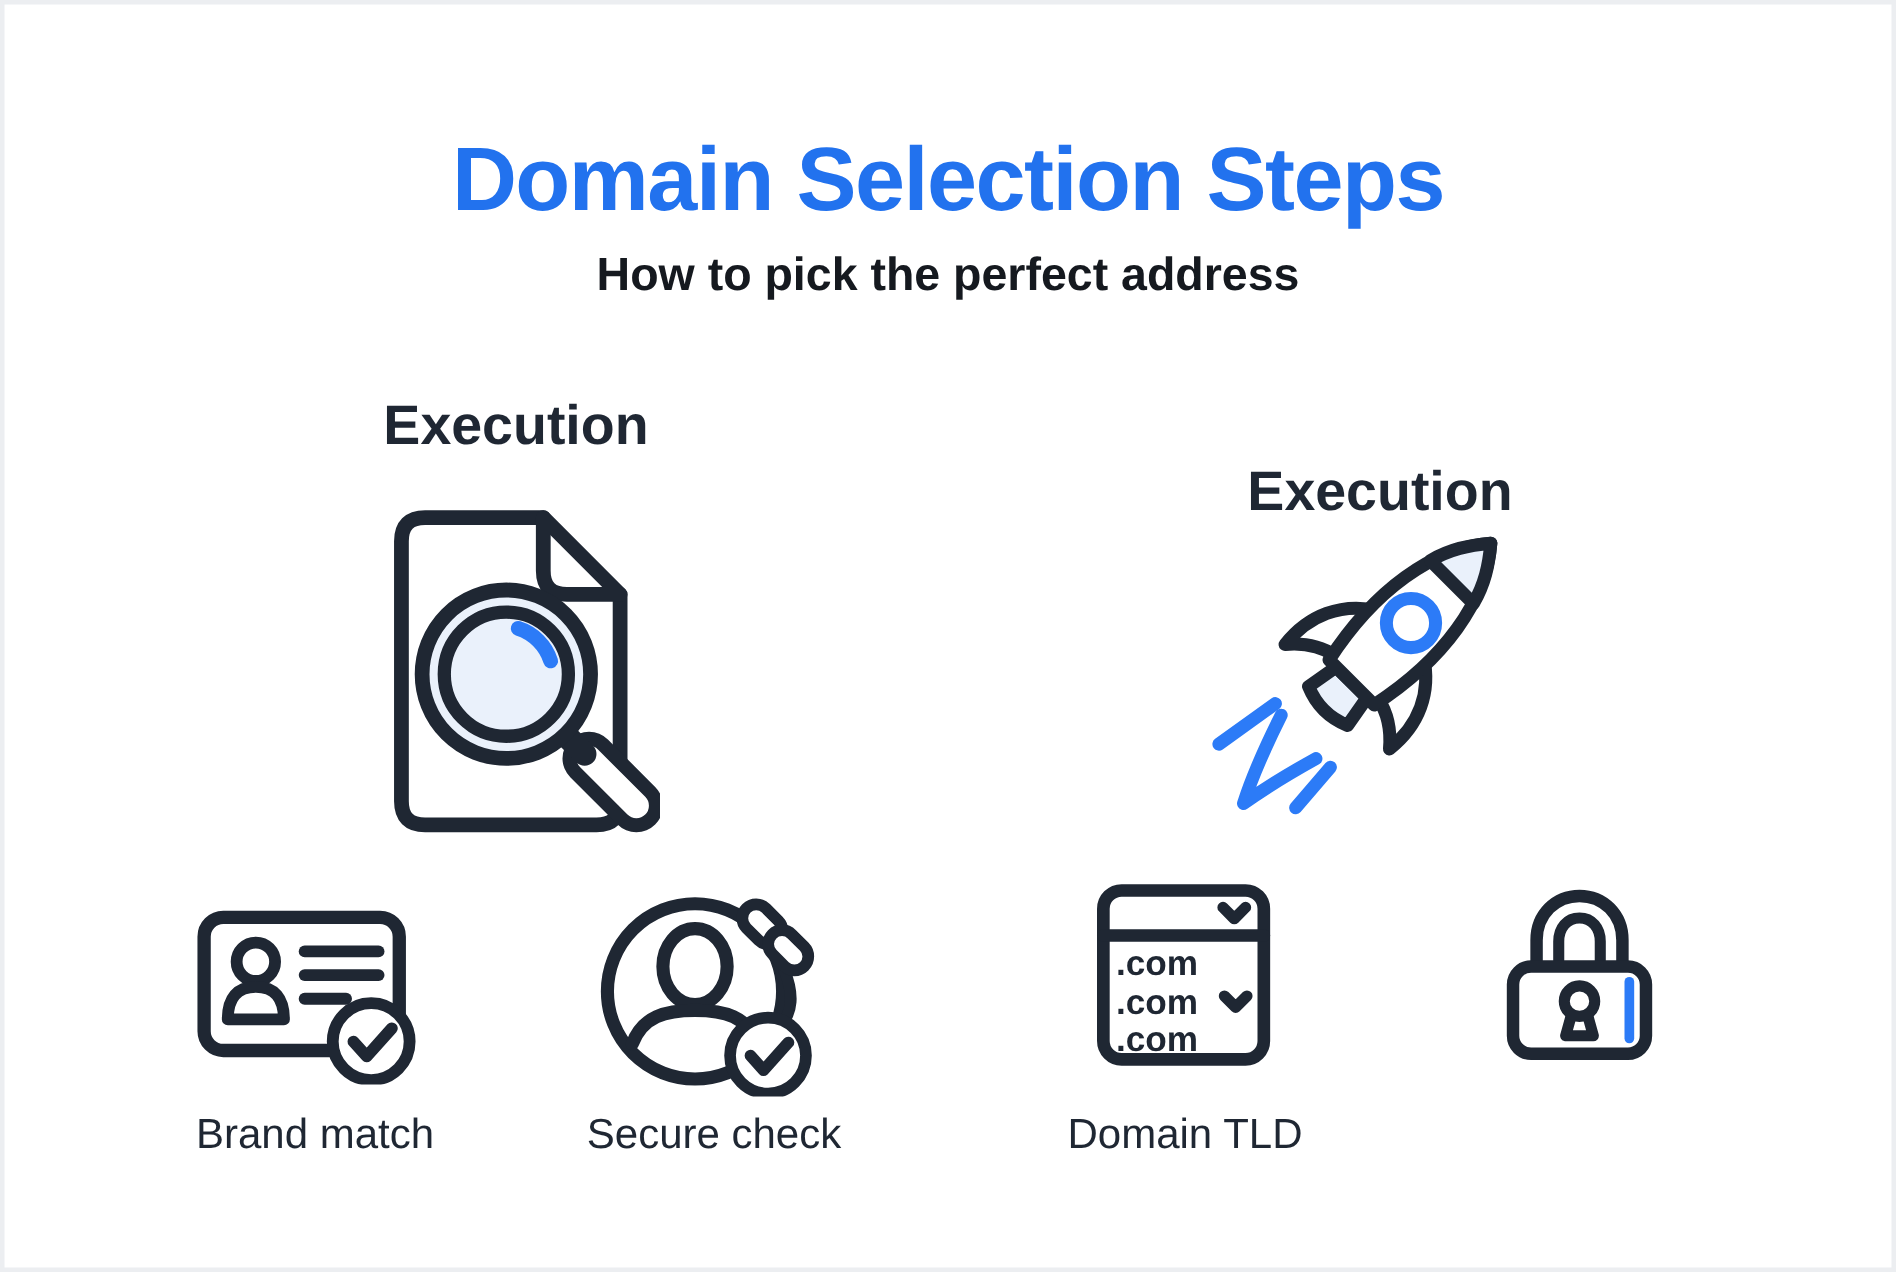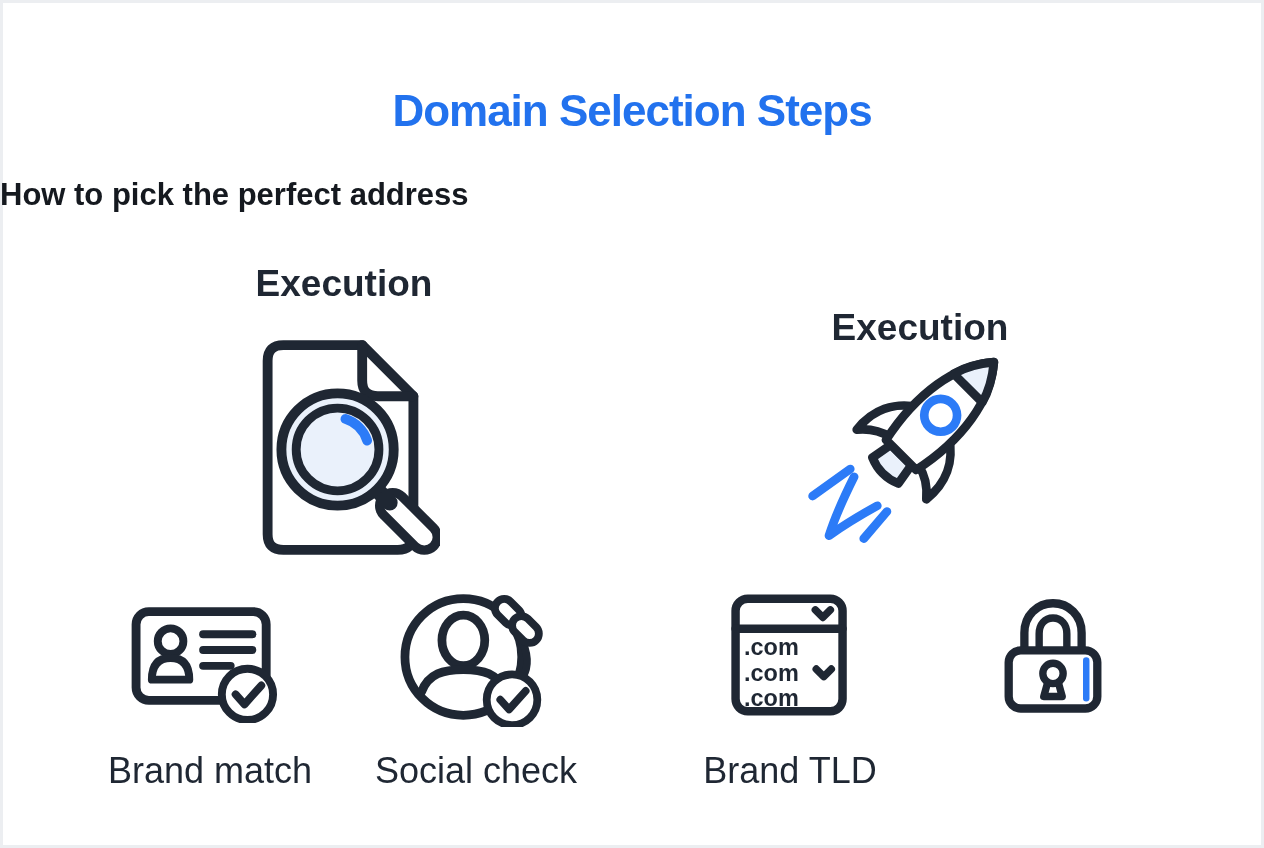--- a/index.html
+++ b/index.html
@@ -17,51 +17,51 @@
     width:1264px;height:848px;
     background:var(--background);
     box-shadow:inset 0 0 0 3px #eceef1;
     font-family:"Liberation Sans","DejaVu Sans",sans-serif;
     overflow:hidden;
     color:var(--ink);
   }
   .title{
     position:absolute;top:88px;left:0;right:0;
     text-align:center;
-    font-size:44px;line-height:1.05;font-weight:800;
+    font-size:60px;line-height:1.05;font-weight:800;
     letter-spacing:-1px;
     color:var(--title_blue);
   }
   .subtitle{
-    position:absolute;top:177px;left:0;right:0;
-    text-align:left;
+    position:absolute;top:165px;left:0;right:0;
+    text-align:center;
     font-size:31px;font-weight:700;
     color:var(--subtitle_ink);
   }
   .col-heading{
     position:absolute;top:263px;width:390px;
     text-align:center;
     font-size:37px;font-weight:700;
     color:var(--ink);
   }
   .col-heading.research{left:149px;}
   .col-heading.execution{left:725px;margin-top:44px;}
   .big-icon{position:absolute;}
   .big-icon.doc{left:243px;top:334px;}
   .big-icon.rocket{left:802px;top:330px;}
   .item{
     position:absolute;top:585px;width:260px;
     display:flex;flex-direction:column;align-items:center;
   }
   .item .iconbox{
-    height:138px;display:flex;align-items:center;justify-content:center;
+    height:138px;display:flex;align-items:flex-start;justify-content:center;
   }
   .item .label{
-    margin-top:27px;
-    font-size:36px;font-weight:400;
+    margin-top:17px;
+    font-size:28px;font-weight:400;
     color:var(--ink);
     white-space:nowrap;
   }
   .item.brand{left:80px;}
   .item.social{left:346px;}
   .item.tld{left:660px;}
   .item.lock{left:923px;}
   svg{display:block;}
   svg text{font-family:"Liberation Sans","DejaVu Sans",sans-serif;}
 </style>
@@ -139,40 +139,40 @@
           <path d="M133 63 C140 80 139 92 130 103" stroke-width="8"></path>
           <g transform="translate(127,41) rotate(45)" stroke-width="8">
             <rect x="-28" y="-9.5" width="31" height="19" rx="9.5" fill="#fff"></rect>
             <rect x="-3" y="-9.5" width="31" height="19" rx="9.5" fill="#fff"></rect>
           </g>
           <circle cx="122" cy="122" r="26" fill="#fff" stroke-width="8"></circle>
           <path d="M110 122 L119 132 L136 113" stroke-width="8"></path>
         </g>
       </svg>
     </div>
-    <div class="label">Social check</div>
+    <div class="label">Secure check</div>
   </div>
 
   <div class="item tld">
     <div class="iconbox">
       <svg width="122" height="129" viewBox="0 0 130 137">
         <g fill="none" stroke="var(--ink)" stroke-linecap="round" stroke-linejoin="round">
           <rect x="7" y="9" width="114" height="120" rx="13" stroke-width="9" fill="#fff"></rect>
           <path d="M7 41 H121" stroke-width="9"></path>
           <path d="M92 21 L100 29 L108 21" stroke-width="8"></path>
           <path d="M93 84 L101 92 L109 84" stroke-width="8"></path>
         </g>
         <g fill="var(--ink)" font-weight="bold" font-size="25">
           <text x="16" y="69">.com</text>
           <text x="16" y="97">.com</text>
           <text x="16" y="123">.com</text>
         </g>
       </svg>
     </div>
-    <div class="label">Brand TLD</div>
+    <div class="label">Domain TLD</div>
   </div>
 
   <div class="item lock">
     <div class="iconbox">
       <svg width="120" height="127" viewBox="0 0 130 137">
         <g fill="none" stroke="var(--ink)" stroke-linecap="round" stroke-linejoin="round">
           <path d="M34 66 V45 C34 26 48 13 65 13 C82 13 96 26 96 45 V66" stroke-width="9"></path>
           <path d="M50 66 V46 C50 36 56 29 65 29 C74 29 80 36 80 46 V66" stroke-width="8"></path>
           <rect x="17" y="64" width="96" height="63" rx="13" stroke-width="9" fill="#fff"></rect>
           <path d="M60 96 L55 114 L75 114 L70 96" stroke-width="8"></path>

